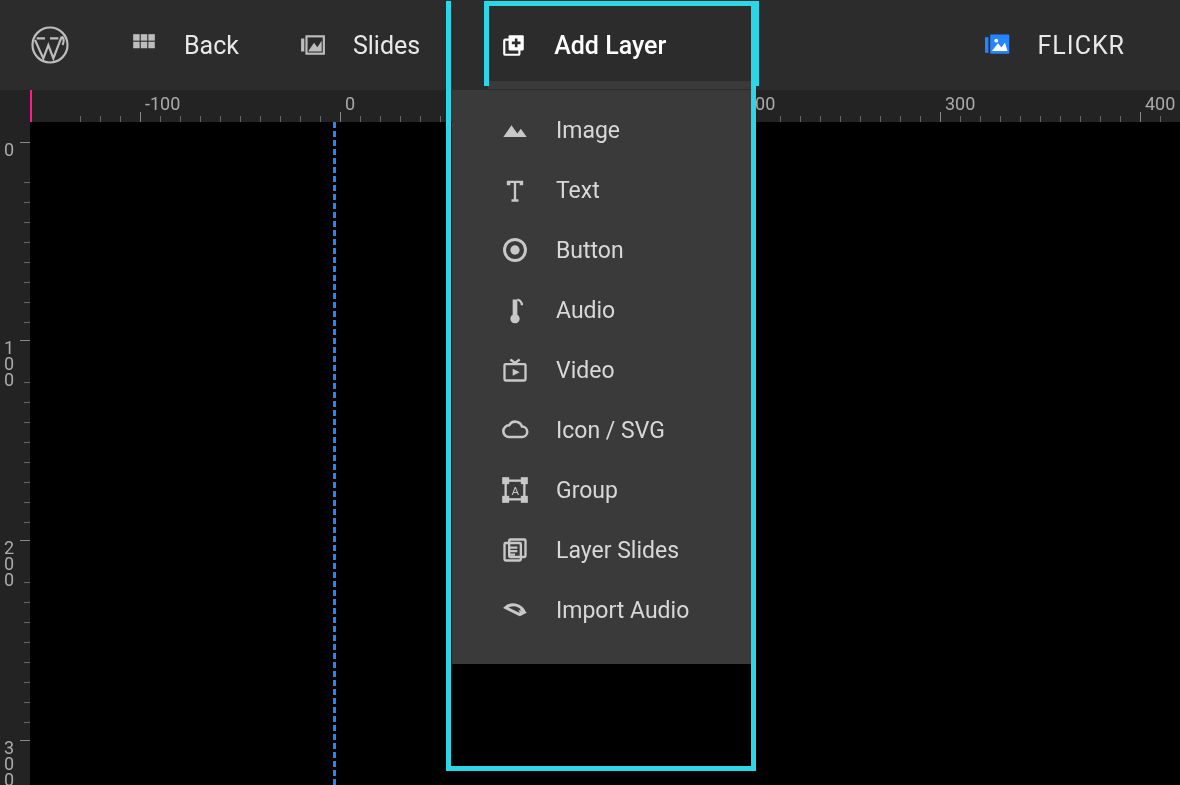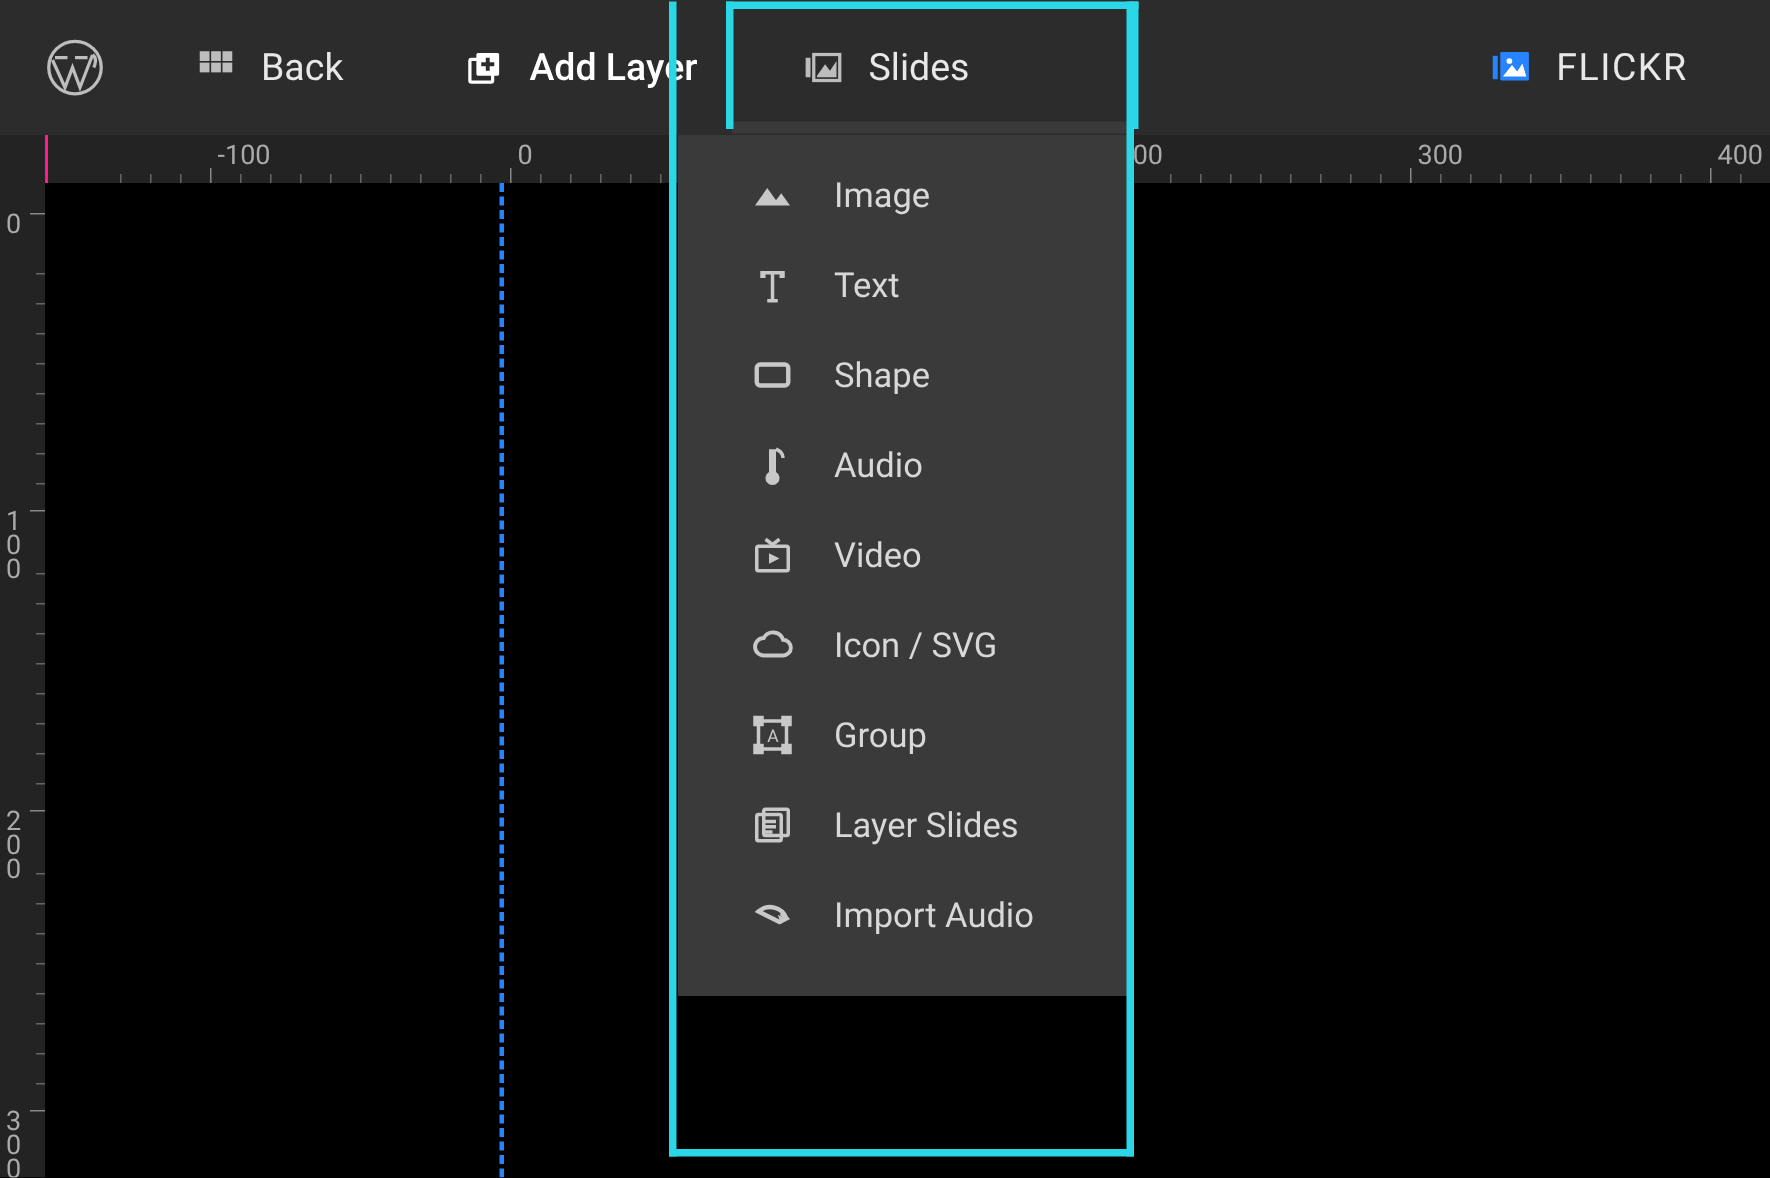--- a/index.html
+++ b/index.html
@@ -27,21 +27,21 @@
     margin-left: 30px;
     margin-right: 40px;
     display: flex;
     align-items: center;
     justify-content: center;
   }
   .wp-logo svg { width: 40px; height: 40px; }
   .tb-btn {
     display: flex;
     align-items: center;
-    gap: 16px;
+    gap: 26px;
     color: #e8e8e8;
     font-size: 25px;
     font-weight: 400;
     padding: 0 20px;
     height: 100%;
     cursor: pointer;
     position: relative;
   }
   .tb-btn .ico {
     display: flex;
@@ -261,40 +261,40 @@
           <rect x="9" y="2" width="6" height="6"></rect>
           <rect x="16" y="2" width="6" height="6"></rect>
         <rect x="2" y="9" width="6" height="6"></rect>
           <rect x="9" y="9" width="6" height="6"></rect>
           <rect x="16" y="9" width="6" height="6"></rect>
       </svg>
     </span>
     <span>Back</span>
   </div>
 
+  <div class="tb-btn slides">
+    <span class="ico">
+      <svg viewBox="0 0 24 24" fill="#bdbdbd">
+        <rect x="1" y="6" width="3" height="12"></rect>
+        <rect x="6" y="4" width="16" height="16" fill="none" stroke="#bdbdbd" stroke-width="2"></rect>
+        <path d="M8 17 L13 10 L16 14 L20 8 L20 18 L8 18 Z" fill="#bdbdbd"></path>
+      </svg>
+    </span>
+    <span>Slides</span>
+  </div>
+
   <div class="tb-btn addlayer">
     <span class="ico">
       <svg viewBox="0 0 24 24" fill="none">
         <rect x="3" y="7" width="14" height="14" rx="1" fill="none" stroke="#fff" stroke-width="2"></rect>
         <rect x="7" y="3" width="14" height="14" rx="1" fill="#fff"></rect>
         <path d="M14 6 V14 M10 10 H18" stroke="#2c2c2c" stroke-width="2.4"></path>
       </svg>
     </span>
     <span>Add Layer</span>
-  </div>
-
-  <div class="tb-btn slides">
-    <span class="ico">
-      <svg viewBox="0 0 24 24" fill="#bdbdbd">
-        <rect x="1" y="6" width="3" height="12"></rect>
-        <rect x="6" y="4" width="16" height="16" fill="none" stroke="#bdbdbd" stroke-width="2"></rect>
-        <path d="M8 17 L13 10 L16 14 L20 8 L20 18 L8 18 Z" fill="#bdbdbd"></path>
-      </svg>
-    </span>
-    <span>Slides</span>
   </div>
 
   <div class="tb-spacer"></div>
 
   <div class="tb-btn flickr">
     <span class="ico flickr-ico">
       <svg viewBox="0 0 30 24">
         <rect x="0" y="3" width="4" height="18" fill="#2684ff"></rect>
         <rect x="6" y="0" width="22" height="22" rx="1" fill="#2684ff"></rect>
         <circle cx="13" cy="7" r="2.2" fill="#fff"></circle>
@@ -431,24 +431,25 @@
     <span class="dd-ico">
       <svg viewBox="0 0 24 24" fill="#c8c8c8">
           <path d="M5 4 H19 V8 H16 V6 H13 V20 H15 V22 H9 V20 H11 V6 H8 V8 H5 Z"></path>
         </svg>
     </span>
     <span>Text</span>
   </div>
   <div class="dd-item">
     <span class="dd-ico">
       <svg viewBox="0 0 24 24" fill="none" stroke="#c8c8c8" stroke-width="2.5">
-          <rect x="3" y="6" width="18" height="12" rx="2"></rect>
-        </svg>
-    </span>
-    <span>Shape</span>
+          <circle cx="12" cy="12" r="9"></circle>
+          <circle cx="12" cy="12" r="4" fill="#c8c8c8" stroke="none"></circle>
+        </svg>
+    </span>
+    <span>Button</span>
   </div>
   <div class="dd-item">
     <span class="dd-ico">
       <svg viewBox="0 0 24 24" fill="#c8c8c8">
           <path d="M10 3 H14 V16 A4 4 0 1 1 10 16 Z"></path>
           <path d="M14 3 C17 4 18 6 18 8" fill="none" stroke="#c8c8c8" stroke-width="2"></path>
         </svg>
     </span>
     <span>Audio</span>
   </div>

